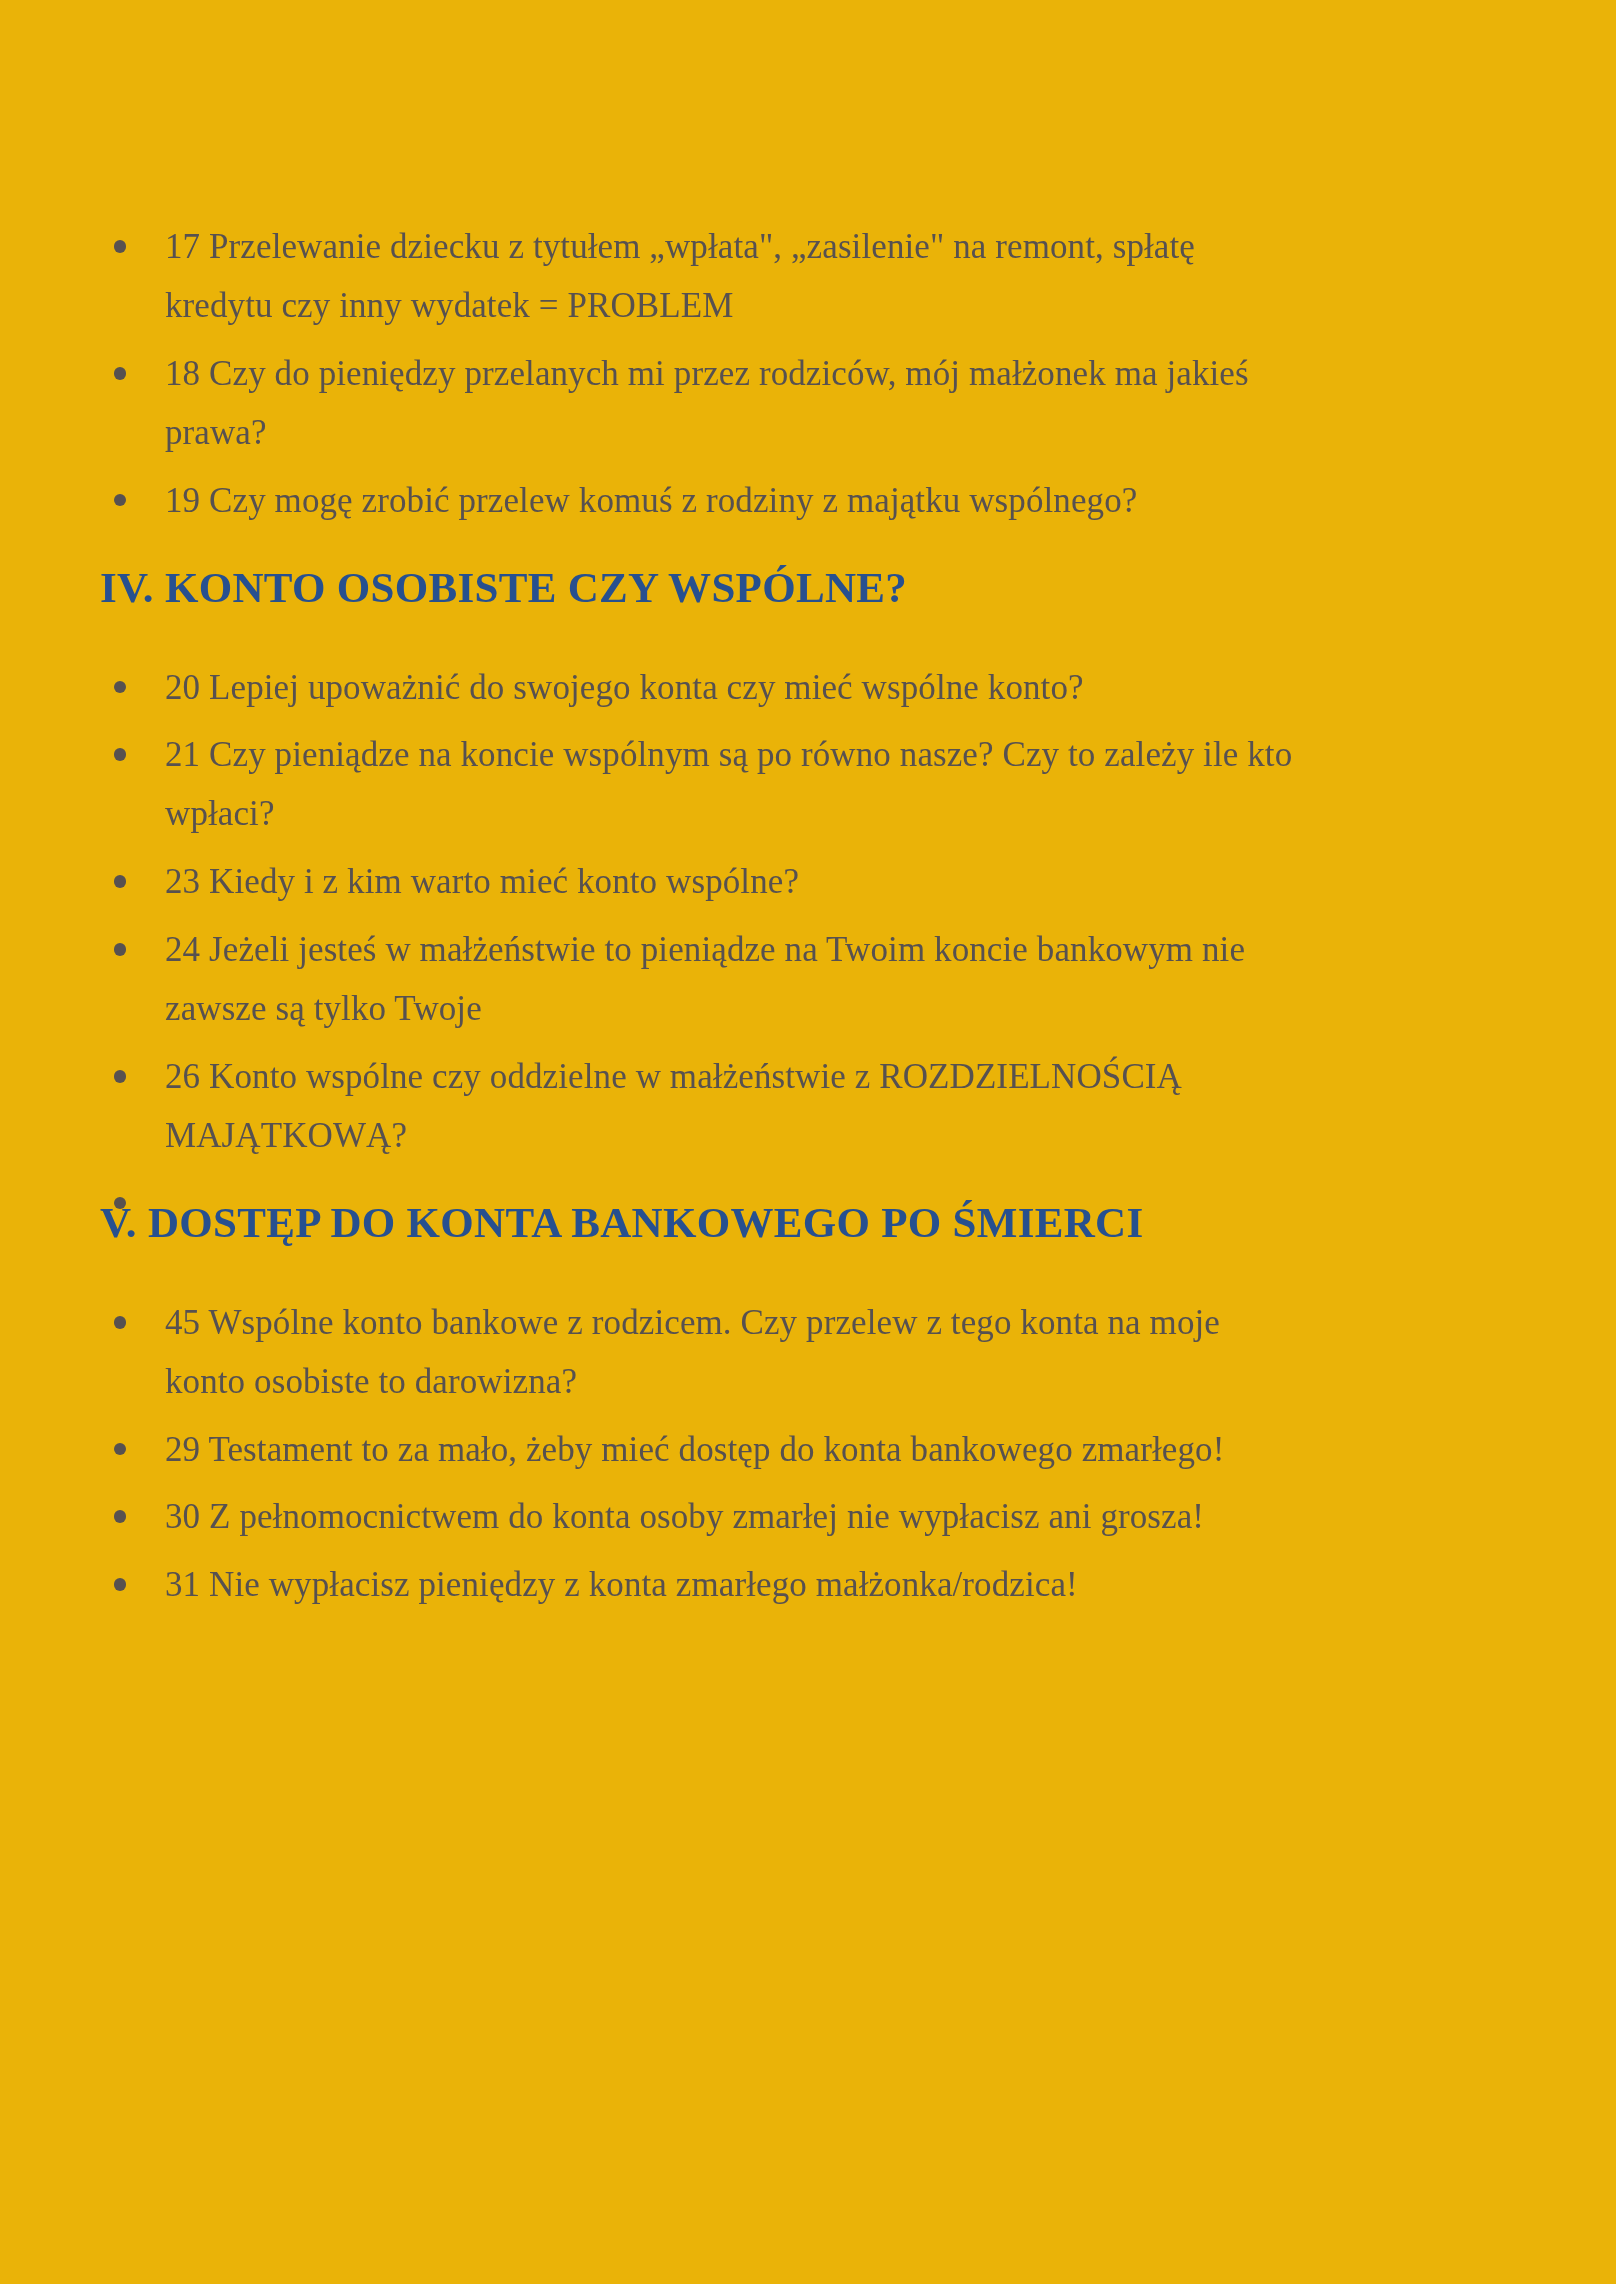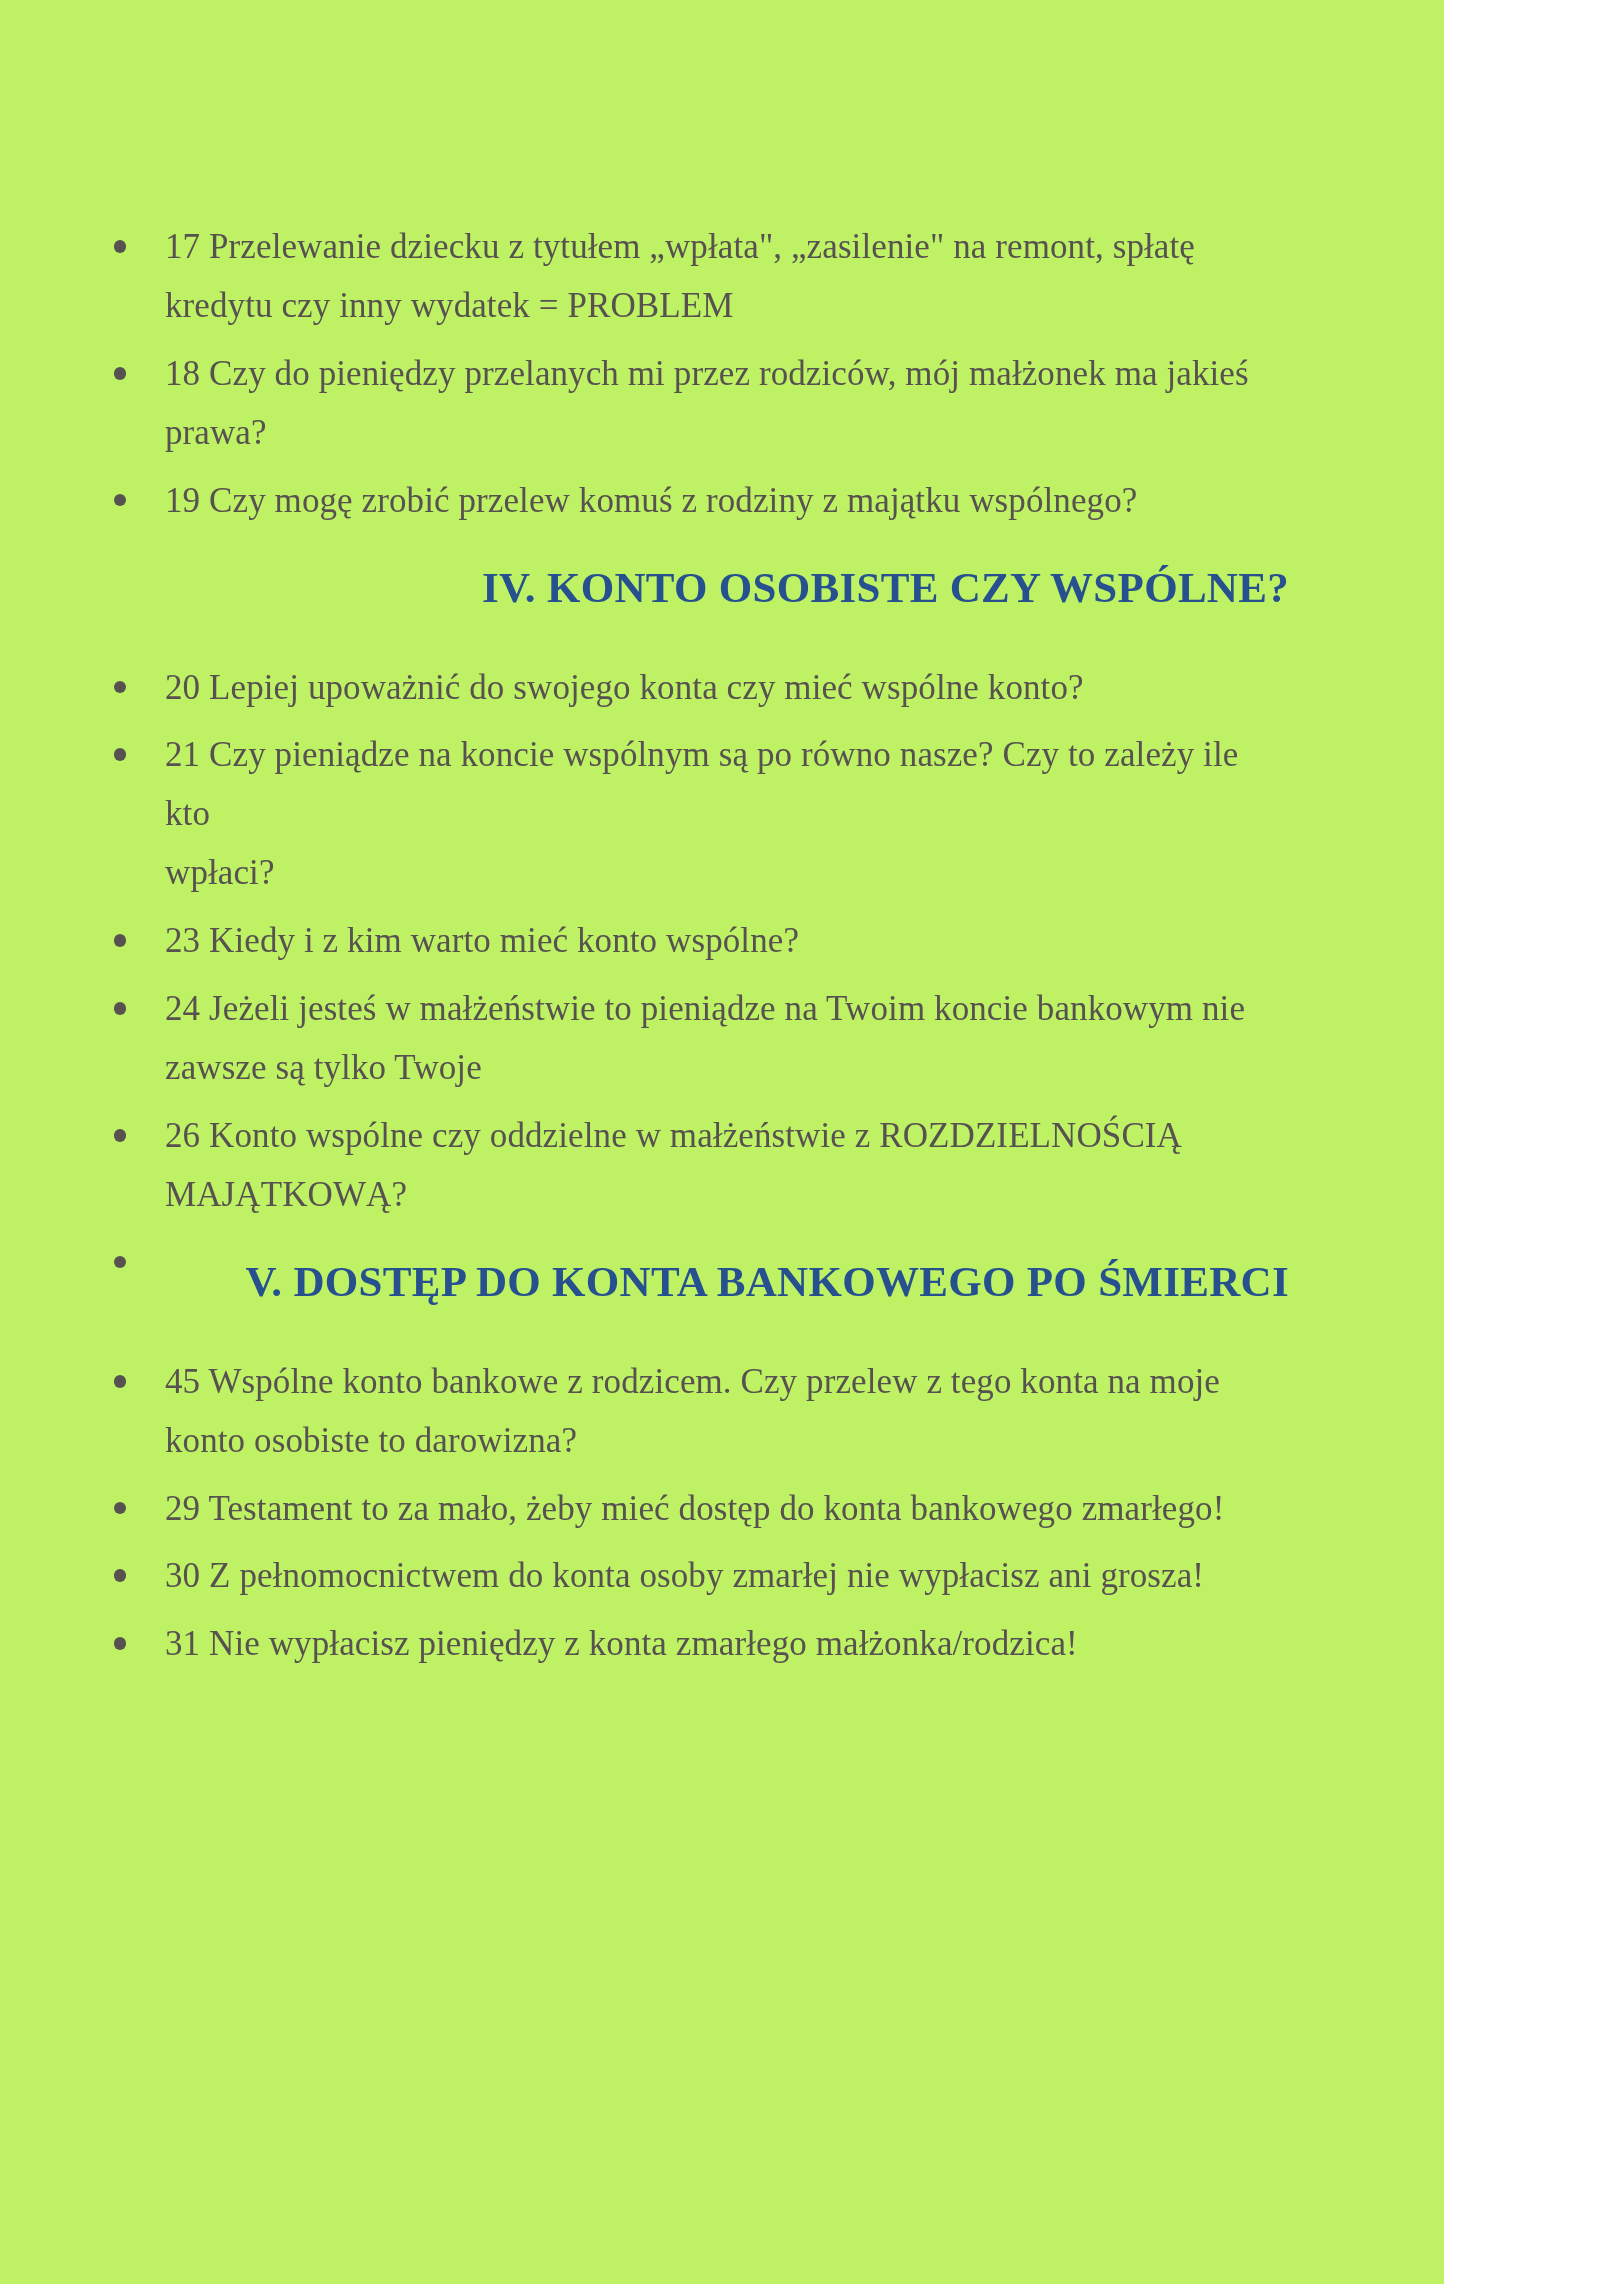--- a/index.html
+++ b/index.html
@@ -8,24 +8,24 @@
     background: #ffffff;
   }
   body {
     width: 1616px;
     height: 2284px;
     overflow: hidden;
     font-family: "Liberation Serif", "DejaVu Serif", serif;
   }
   .page {
     box-sizing: border-box;
-    width: 1444px;
+    width: 1616px;
     height: 2284px;
     padding: 217px 155px 0 100px;
-    background: #bef264;
+    background: #eab308;
   }
   .toc-list {
     list-style: none;
     margin: 0;
     padding: 0;
   }
   .toc-item {
     position: relative;
     padding-left: 65px;
     margin: 0 0 8.8px 0;
@@ -46,21 +46,20 @@
     border-radius: 50%;
     background: #575150;
   }
   .section-heading {
     margin: 31px 0 43px 0;
     font-size: 43px;
     line-height: 54px;
     font-weight: bold;
     color: #27508f;
     letter-spacing: 0.3px;
-    text-align: right;
   }
 </style>
 </head>
 <body>
 
 <div class="page">
 
   <ul class="toc-list">
     <li class="toc-item">
       <span class="bullet"></span>

